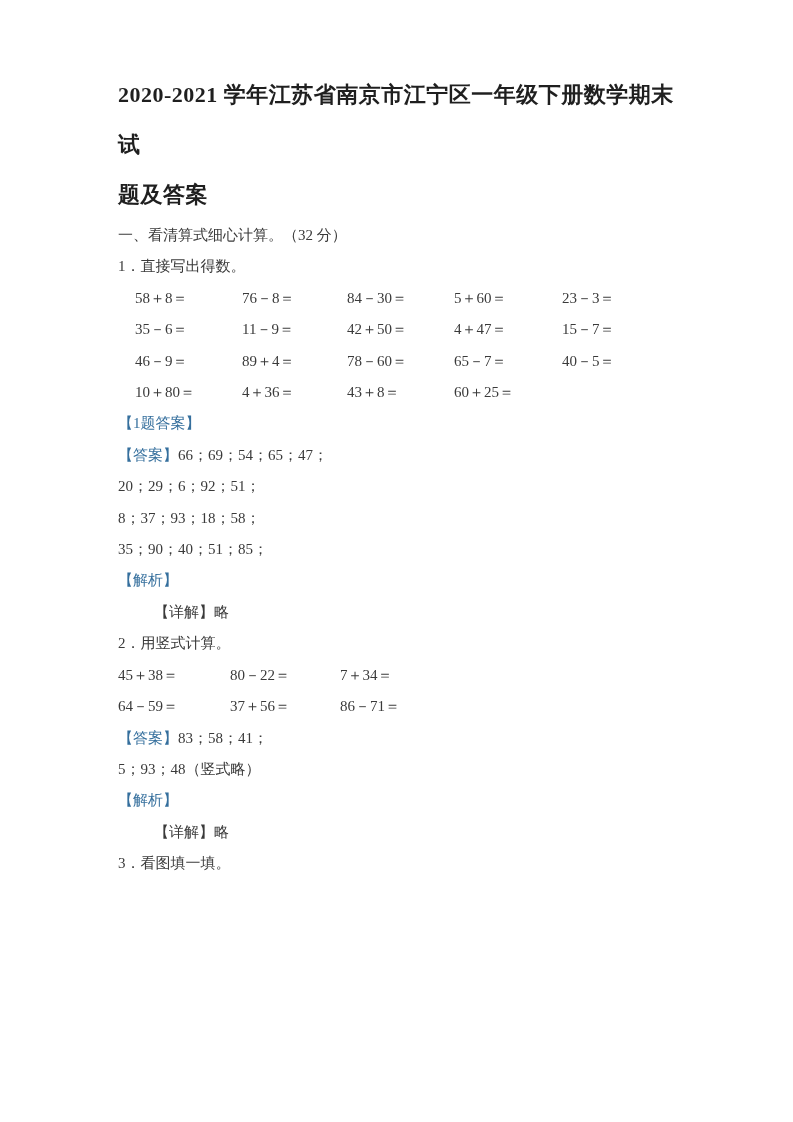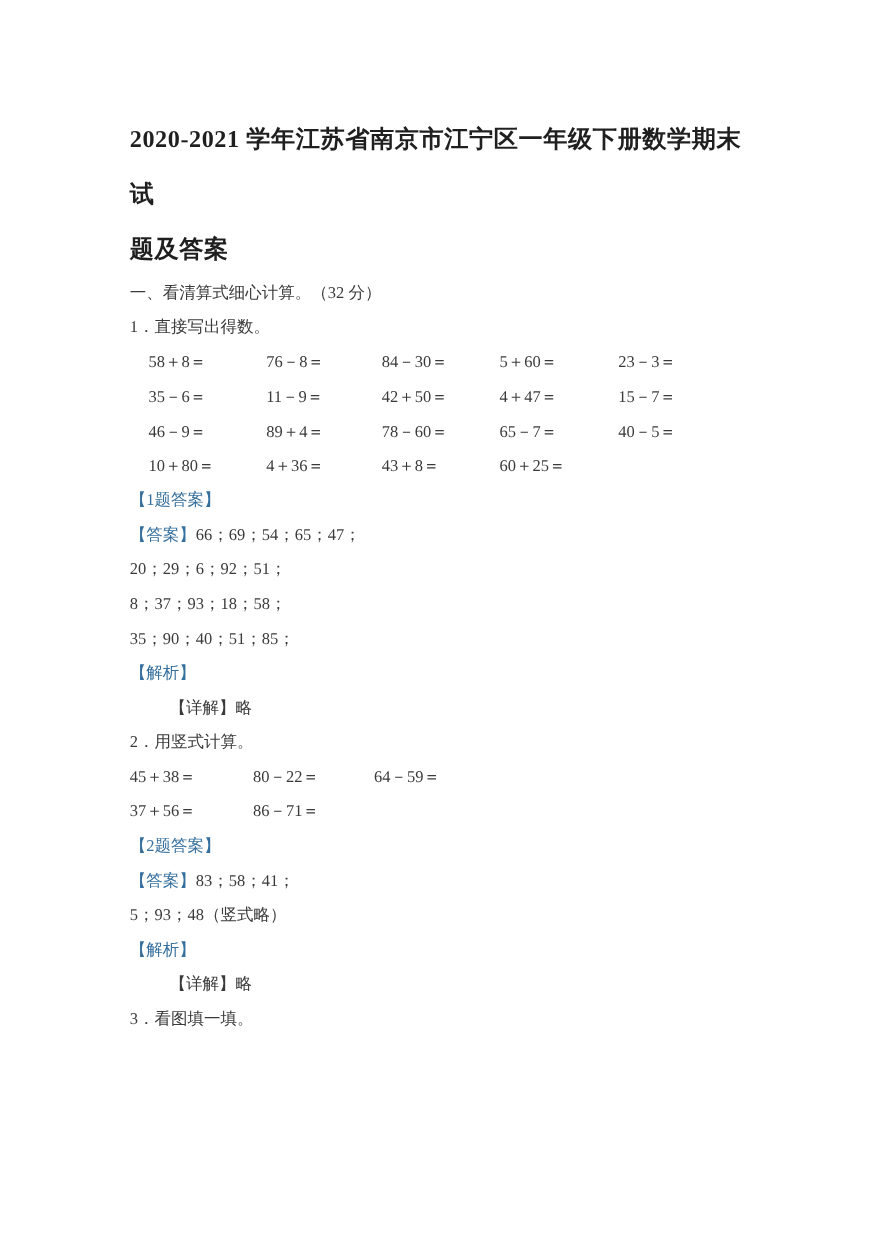--- a/index.html
+++ b/index.html
@@ -8,21 +8,21 @@
     --color-title: #1f1f1f;
     --color-page_bg: #ffffff;
   }
   * { margin: 0; padding: 0; box-sizing: border-box; }
   html, body { background: #ffffff; }
   .page {
     position: relative;
     width: 793px;
     height: 1122px;
     background: var(--color-page_bg);
-    padding: 102px 115px 0 118px;
+    padding: 70px 115px 0 118px;
     font-family: "Liberation Serif", "DejaVu Serif", serif;
     color: var(--color-text);
     overflow: hidden;
   }
   .doc-title {
     font-size: 22px;
     line-height: 50px;
     font-weight: 700;
     color: var(--color-title);
     letter-spacing: 0.5px;
@@ -88,26 +88,26 @@
 
   <p class="line blue">【解析】</p>
 
   <p class="line"><span class="black-label">【详解】</span><span>略</span></p>
 
   <p class="line">2．用竖式计算。</p>
 
   <div class="eq-grid g3">
     <span class="eq">45＋38＝</span>
     <span class="eq">80－22＝</span>
+    <span class="eq">7＋34＝</span>
     <span class="eq">64－59＝</span>
     <span class="eq">37＋56＝</span>
     <span class="eq">86－71＝</span>
   </div>
 
-  <p class="line blue">【2题答案】</p>
 
   <p class="line"><span class="blue">【答案】</span><span>83；58；41；</span></p>
   <p class="line">5；93；48（竖式略）</p>
 
   <p class="line blue">【解析】</p>
 
   <p class="line"><span class="black-label">【详解】</span><span>略</span></p>
 
 
   <p class="line">3．看图填一填。</p>

